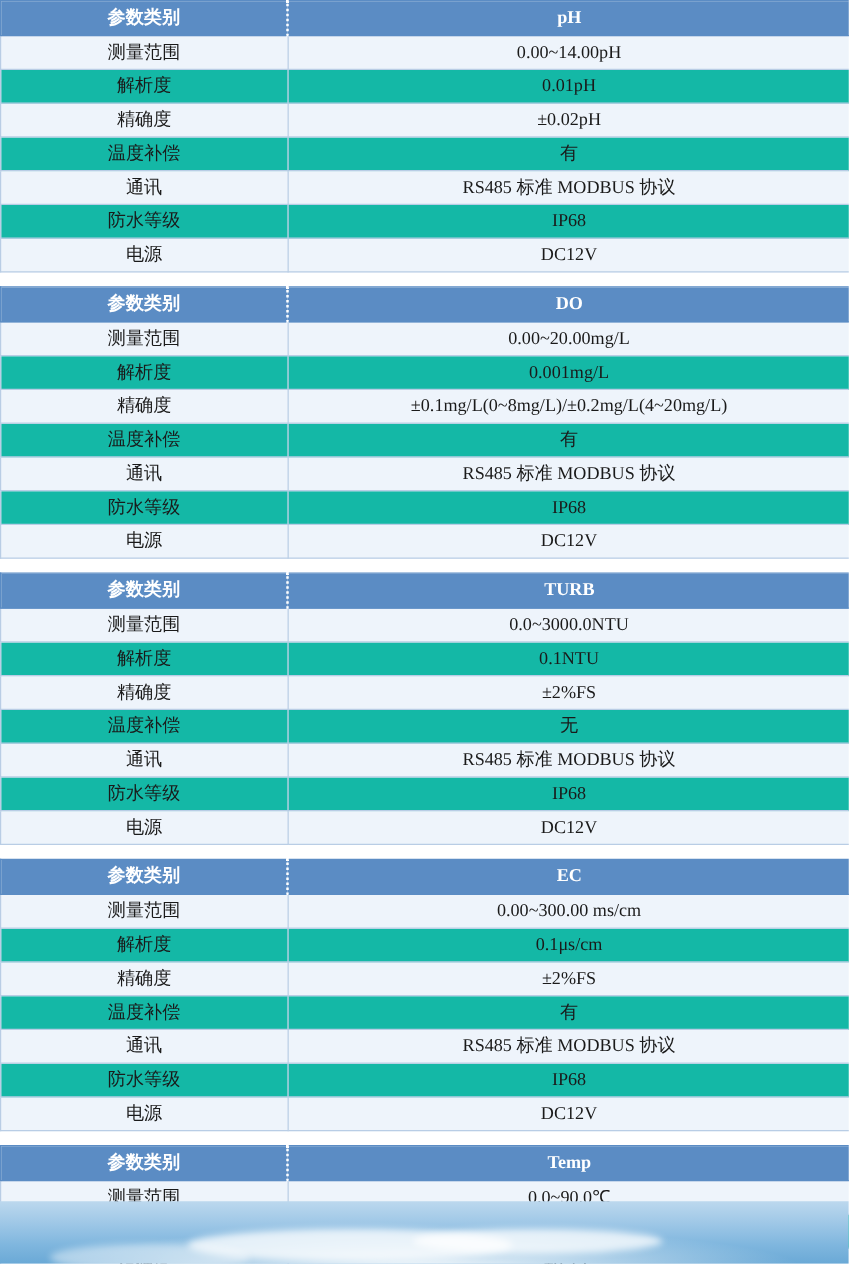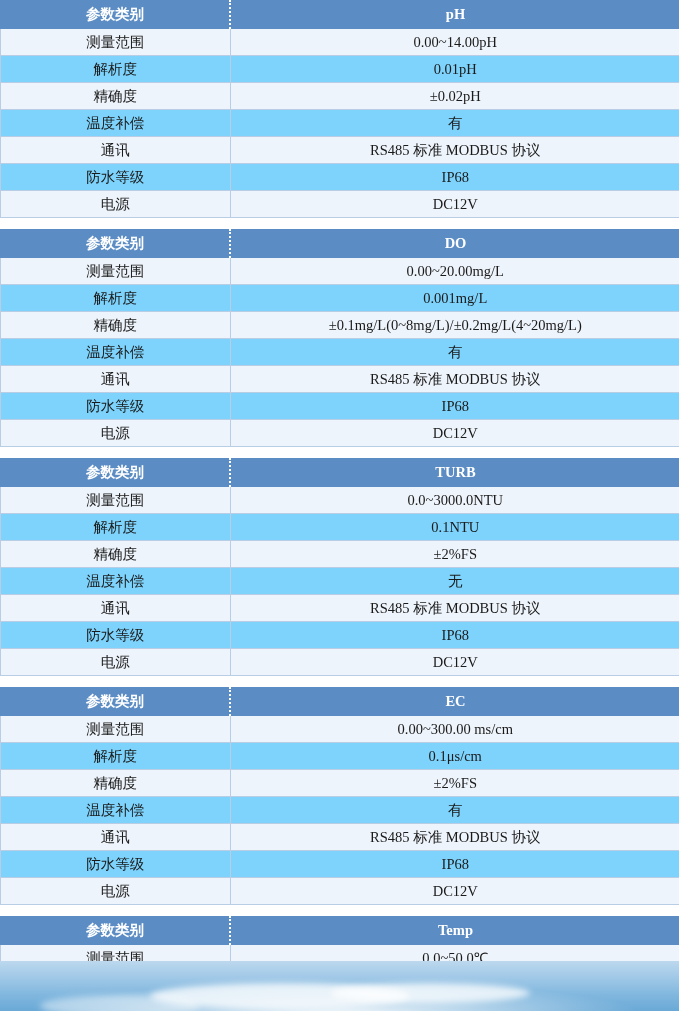--- a/index.html
+++ b/index.html
@@ -50,21 +50,21 @@
     line-height: 27px;
     border: 1px solid #5b8cc4;
   }
   table.spec-table tr.header-row td.hdr-left {
     border-right: 2px dotted #ffffff;
   }
   tr.row-odd td {
     background: #eef4fb;
   }
   tr.row-even td {
-    background: #7dd3fc;
+    background: #14b8a6;
   }
   td.col-label {
     width: 228px;
     margin-top: 28px;
   }
   td.col-value {
     width: 449px;
   }
   .sky {
     position: absolute;
@@ -241,21 +241,21 @@
     </table>
 
     <table class="spec-table">
       <tbody>
         <tr class="header-row">
           <td class="col-label hdr-left">参数类别</td>
           <td class="col-value">Temp</td>
         </tr>
         <tr class="row-odd">
           <td class="col-label">测量范围</td>
-          <td class="col-value">0.0~50.0℃</td>
+          <td class="col-value">0.0~90.0℃</td>
         </tr>
         <tr class="row-even">
           <td class="col-label">解析度</td>
           <td class="col-value">0.01 ℃</td>
         </tr>
         <tr class="row-odd">
           <td class="col-label">精确度</td>
           <td class="col-value">±0.2℃</td>
         </tr>
       </tbody>

